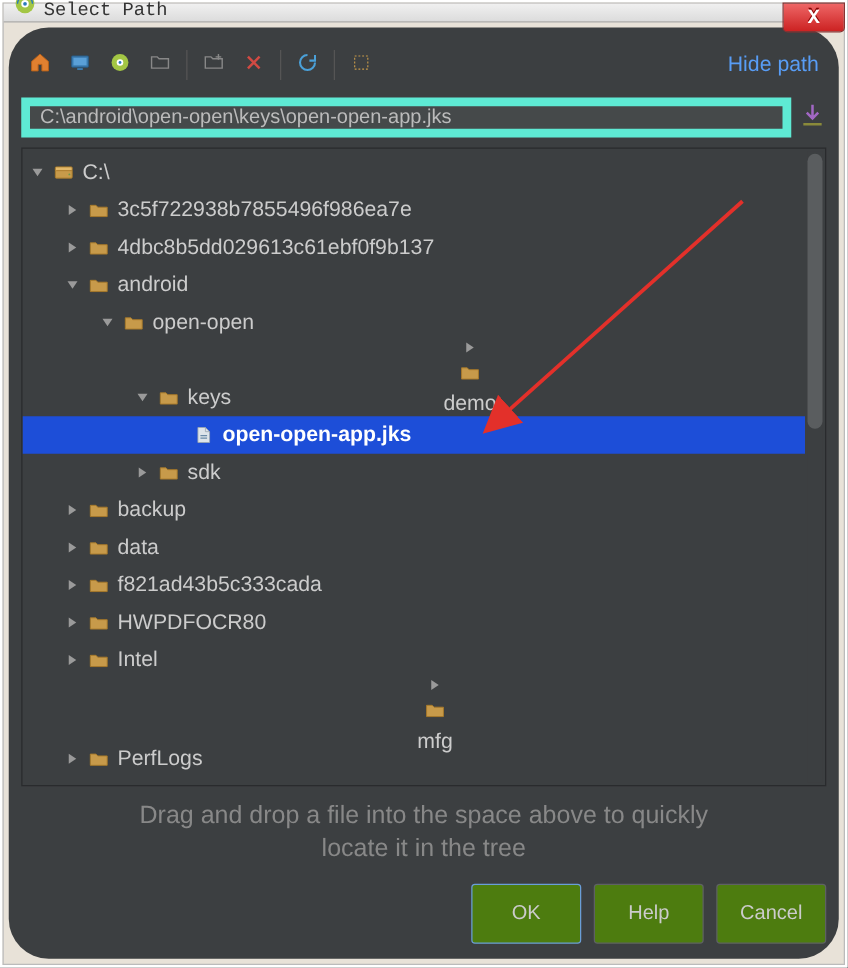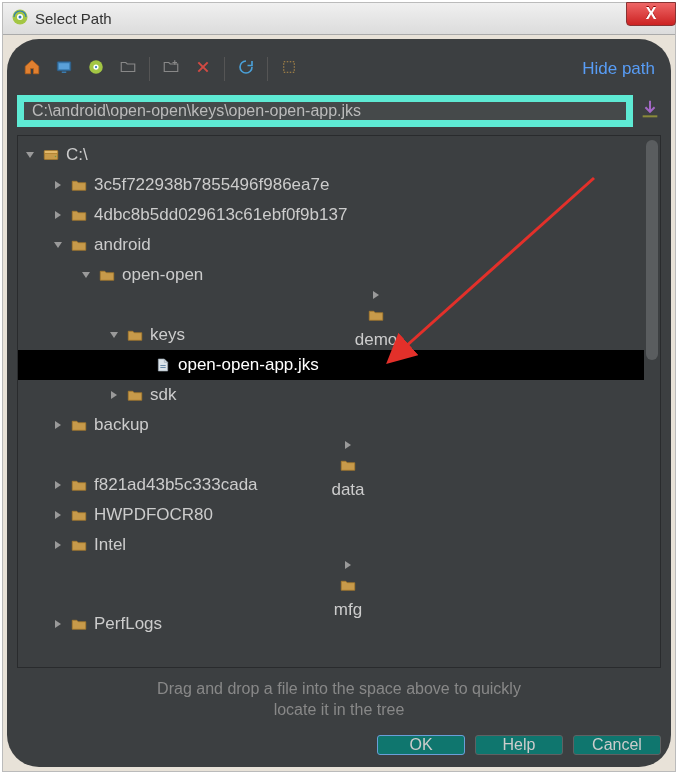--- a/index.html
+++ b/index.html
@@ -1,21 +1,21 @@
 <!DOCTYPE html>
 <html><head>
 <meta charset="utf-8">
 <style>
   * { box-sizing: border-box; margin: 0; padding: 0; }
   html, body { width: 678px; height: 774px; background: #fff; font-family: "Segoe UI", Arial, sans-serif; }
   
   .outer-frame { width: 674px; height: 770px; margin: 2px; border: 1px solid #bbb; background: #e8e2d8; display: flex; flex-direction: column; }
   
   
-  .titlebar { height: 32px; background: linear-gradient(to bottom, #f0f0f0, #dcdcdc); display: flex; align-items: center; padding: 0 0 0 8px; border-bottom: 1px solid #aaa; position: relative; }
+  .titlebar { height: 15px; background: linear-gradient(to bottom, #f0f0f0, #dcdcdc); display: flex; align-items: flex-end; padding: 0 0 0 8px; border-bottom: 1px solid #aaa; position: relative; font-family: Liberation Mono, monospace; }
   .titlebar .app-icon svg { width: 18px; height: 18px; }
   .titlebar .title { font-size: 15px; color: #333; margin-left: 6px; }
   .close-btn { position: absolute; right: -1px; top: -1px; width: 50px; height: 24px; background: linear-gradient(to bottom, #e66, #c22); border: 1px solid #833; border-bottom-left-radius: 4px; border-bottom-right-radius: 4px; display: flex; align-items: center; justify-content: center; color: #fff; font-weight: bold; font-size: 16px; cursor: pointer; text-shadow: 0 -1px 0 #800; }
   
   
   .dialog-body { flex: 1; background: #3c3f41; margin: 4px; display: flex; flex-direction: column; padding: 8px 10px 12px 10px; color: #bbb; border-radius: 32px; }
   
   
   .dlg-toolbar { height: 44px; display: flex; align-items: center; gap: 2px; }
   .tb-btn { width: 30px; height: 30px; display: flex; align-items: center; justify-content: center; border-radius: 3px; cursor: pointer; }
@@ -25,38 +25,38 @@
   
   
   .path-row { display: flex; align-items: center; gap: 6px; margin: 4px 0 8px 0; }
   .path-input { flex: 1; height: 32px; background: #45494a; border: 7px solid #5eead4; color: #bbb; font-size: 16px; padding: 0 8px; font-family: inherit; }
   .download-btn svg { width: 22px; height: 22px; }
   
   
   .tree-wrap { flex: 1; position: relative; border: 1px solid #292b2d; background: #3c3f41; overflow: hidden; }
   .tree { position: absolute; top: 0; left: 0; right: 16px; bottom: 0; overflow: hidden; font-size: 17px; color: #ccc; padding-top: 4px; }
   .tree-row { height: 30px; display: flex; align-items: center; gap: 6px; padding-left: 6px; white-space: nowrap; cursor: default; }
-  .tree-row.selected { background: #000000; color: #fff; }
+  .tree-row.selected { background: #1d4ed8; color: #fff; font-weight: bold; }
   .exp { width: 12px; height: 12px; display: flex; align-items: center; justify-content: center; color: #aaa; font-size: 10px; cursor: pointer; }
   .tree-row.selected .exp { color: #dde; }
   .node-icon { width: 18px; height: 18px; display: flex; align-items: center; justify-content: center; }
   .node-label { }
   
   .scrollbar { position: absolute; top: 2px; right: 2px; width: 12px; bottom: 2px; background: #3c3f41; }
   .scrollthumb { width: 12px; background: #5a5d5f; border-radius: 6px; position: absolute; }
   
   
   .arrow-svg { position: absolute; pointer-events: none; top: 0; left: 0; }
   
   
-  .hint { text-align: center; color: #888; font-size: 16px; margin: 10px 0 14px 0; line-height: 1.35; }
+  .hint { text-align: center; color: #888; font-size: 20px; margin: 10px 0 14px 0; line-height: 1.35; }
   
   
   .btn-row { display: flex; justify-content: flex-end; gap: 10px; }
-  .dlg-btn { min-width: 88px; height: 20px; background: #0f766e; border: 1px solid #5e6163; color: #ccc; font-size: 16px; border-radius: 3px; cursor: pointer; }
+  .dlg-btn { min-width: 88px; height: 48px; background: #4d7c0f; border: 1px solid #5e6163; color: #ccc; font-size: 16px; border-radius: 3px; cursor: pointer; }
   .dlg-btn.primary { border: 1px solid #6a9ed8; }
 </style>
 </head>
 <body>
 
 <div class="outer-frame">
 
   <div class="titlebar">
     <span class="app-icon">
       <svg viewBox="0 0 24 24">
@@ -282,21 +282,21 @@
                 <path d="M2 1 L8 5 L2 9 Z" fill="#9a9a9a"></path>
               </svg>
             </span>
             <span class="node-icon">
               <svg width="18" height="18" viewBox="0 0 24 24">
                 <path d="M3 7 h6 l2 2 h10 v10 H3 Z" fill="#c79a4a" stroke="#a87a2a"></path>
               </svg>
             </span>
             <span class="node-label">backup</span>
           </div>
-          <div class="tree-row" style="padding-left: 34px; flex-direction: column;">
+          <div class="tree-row" style="padding-left: 34px;">
             <span class="exp">
               <svg width="10" height="10" viewBox="0 0 10 10">
                 <path d="M2 1 L8 5 L2 9 Z" fill="#9a9a9a"></path>
               </svg>
             </span>
             <span class="node-icon">
               <svg width="18" height="18" viewBox="0 0 24 24">
                 <path d="M3 7 h6 l2 2 h10 v10 H3 Z" fill="#c79a4a" stroke="#a87a2a"></path>
               </svg>
             </span>

